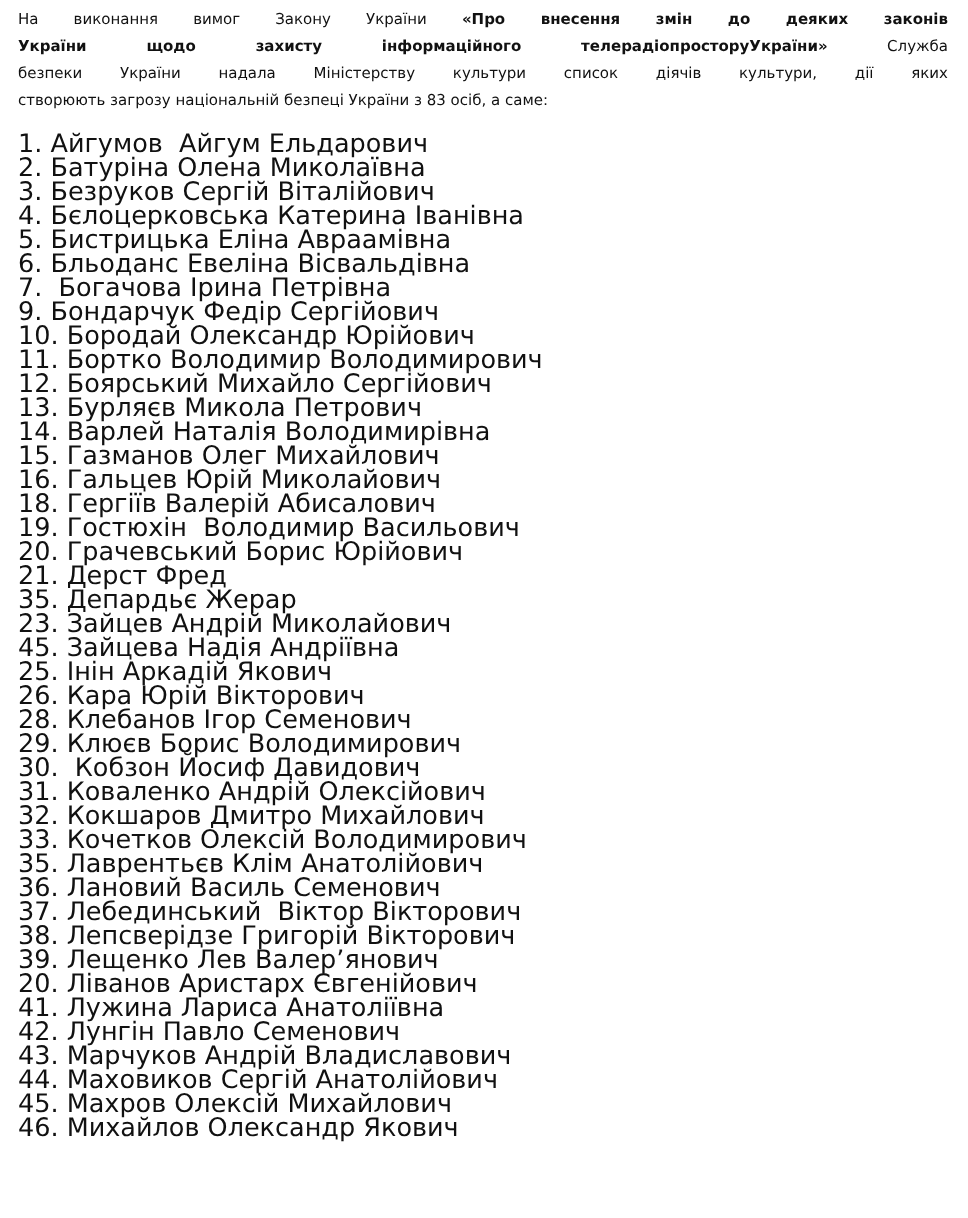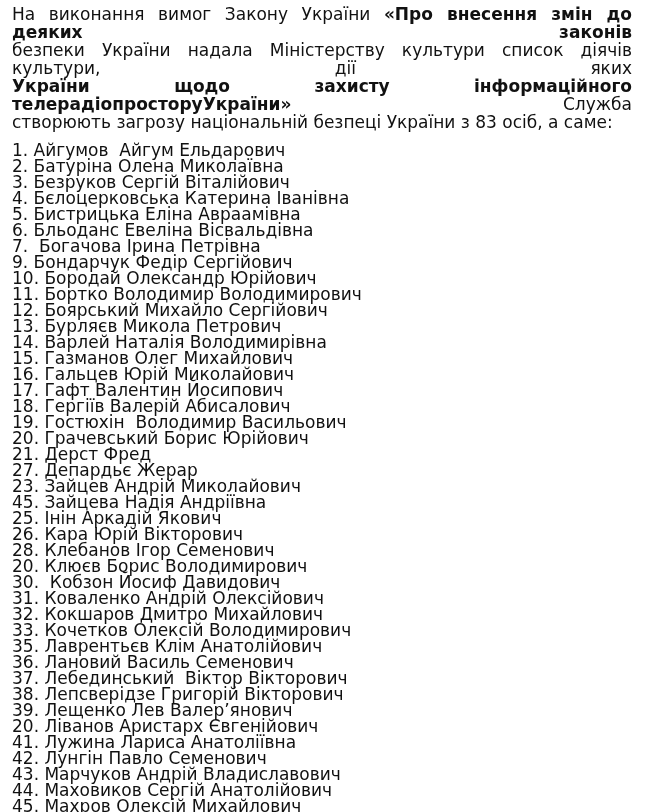--- a/index.html
+++ b/index.html
@@ -14,21 +14,21 @@
   .page {
     width: 645px;
     height: 812px;
     padding: 5px 13px 0 12px;
     font-family: "DejaVu Sans", "Liberation Sans", sans-serif;
     color: #111111;
     overflow: hidden;
   }
   .intro {
     margin: 0;
-    font-size: 17px;
+    font-size: 10px;
   }
   .intro-line {
     display: block;
     line-height: 18px;
     text-align: justify;
     white-space: normal;
   }
   .intro-line.jline {
     text-align: justify;
     text-align-last: justify;
@@ -47,53 +47,52 @@
     white-space: pre;
   }
 </style>
 </head>
 <body>
 
 <div class="page">
 
   <p class="intro">
     <span class="intro-line jline"><span>На виконання вимог Закону України </span><b>«Про внесення змін до деяких законів</b></span>
+    <span class="intro-line jline"><b>України щодо захисту інформаційного телерадіопросторуУкраїни»</b><span> Служба</span></span>
     <span class="intro-line jline"><span>безпеки України надала Міністерству культури список діячів культури, дії яких</span></span>
-    <span class="intro-line jline"><b>України щодо захисту інформаційного телерадіопросторуУкраїни»</b><span> Служба</span></span>
     <span class="intro-line last-line"><span>створюють загрозу національній безпеці України з 83 осіб, а саме:</span></span>
   </p>
 
   <div class="names">
       <div class="list-line">1. Айгумов  Айгум Ельдарович</div>
       <div class="list-line">2. Батуріна Олена Миколаївна</div>
       <div class="list-line">3. Безруков Сергій Віталійович</div>
       <div class="list-line">4. Бєлоцерковська Катерина Іванівна</div>
       <div class="list-line">5. Бистрицька Еліна Авраамівна</div>
       <div class="list-line">6. Бльоданс Евеліна Вісвальдівна</div>
       <div class="list-line">7.  Богачова Ірина Петрівна</div>
       <div class="list-line">9. Бондарчук Федір Сергійович</div>
       <div class="list-line">10. Бородай Олександр Юрійович</div>
       <div class="list-line">11. Бортко Володимир Володимирович</div>
       <div class="list-line">12. Боярський Михайло Сергійович</div>
       <div class="list-line">13. Бурляєв Микола Петрович</div>
       <div class="list-line">14. Варлей Наталія Володимирівна</div>
       <div class="list-line">15. Газманов Олег Михайлович</div>
       <div class="list-line">16. Гальцев Юрій Миколайович</div>
-      <div class="list-line">17. Гафт Валентин Йосипович</div>
       <div class="list-line">18. Гергіїв Валерій Абисалович</div>
       <div class="list-line">19. Гостюхін  Володимир Васильович</div>
       <div class="list-line">20. Грачевський Борис Юрійович</div>
       <div class="list-line">21. Дерст Фред</div>
-      <div class="list-line">27. Депардьє Жерар</div>
+      <div class="list-line">35. Депардьє Жерар</div>
       <div class="list-line">23. Зайцев Андрій Миколайович</div>
       <div class="list-line">45. Зайцева Надія Андріївна</div>
       <div class="list-line">25. Інін Аркадій Якович</div>
       <div class="list-line">26. Кара Юрій Вікторович</div>
       <div class="list-line">28. Клебанов Ігор Семенович</div>
-      <div class="list-line">20. Клюєв Борис Володимирович</div>
+      <div class="list-line">29. Клюєв Борис Володимирович</div>
       <div class="list-line">30.  Кобзон Йосиф Давидович</div>
       <div class="list-line">31. Коваленко Андрій Олексійович</div>
       <div class="list-line">32. Кокшаров Дмитро Михайлович</div>
       <div class="list-line">33. Кочетков Олексій Володимирович</div>
       <div class="list-line">35. Лаврентьєв Клім Анатолійович</div>
       <div class="list-line">36. Лановий Василь Семенович</div>
       <div class="list-line">37. Лебединський  Віктор Вікторович</div>
       <div class="list-line">38. Лепсверідзе Григорій Вікторович</div>
       <div class="list-line">39. Лещенко Лев Валер’янович</div>
       <div class="list-line">20. Ліванов Аристарх Євгенійович</div>

